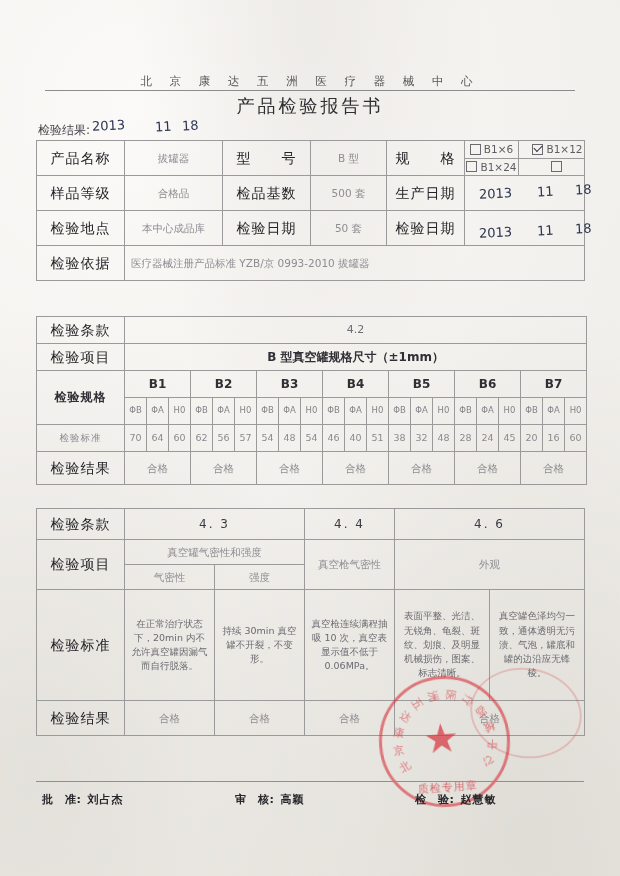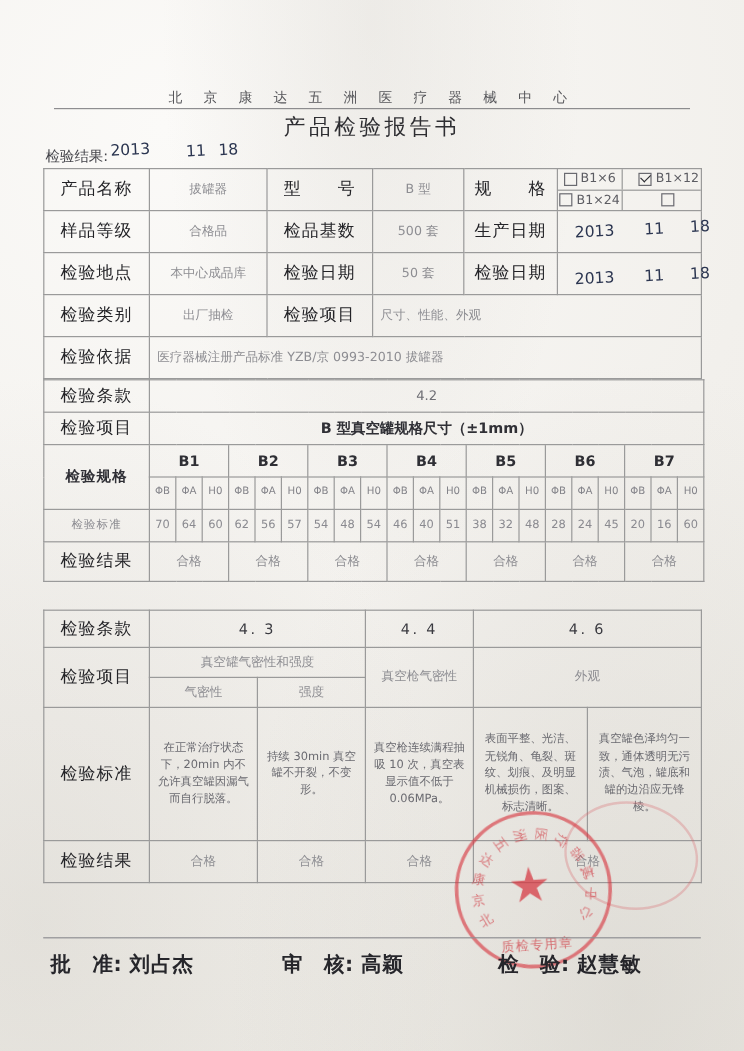--- a/index.html
+++ b/index.html
@@ -122,21 +122,21 @@
   
   .conclusion{
     position:absolute;left:40px;top:740px;width:545px;
     font-size:12px;color:#2f2f35;letter-spacing:.3px;
   }
   .sig-rule{
     position:absolute;left:36px;top:781px;width:548px;height:1px;
     background:#8f8f93;
   }
   .sig{
-    position:absolute;top:792px;font-size:17px;color:#26262b;
+    position:absolute;top:792px;font-size:11px;color:#26262b;
   }
   .sig b{font-weight:bold;letter-spacing:.5px;}
   .sig .nm{font-weight:bold;margin-left:6px;letter-spacing:1px;}
   #sig1{left:42px;}
   #sig2{left:235px;}
   #sig3{left:415px;}
 
   
   .seal{
     position:absolute;left:379px;top:676px;
@@ -254,26 +254,20 @@
         <td class="lbl">检验日期</td>
         <td style="padding:0">
           <div class="date-hand">
             <span class="hand dh-y" style="top:13px">2013</span>
             <span class="hand dh-m" style="top:11px">11</span>
             <span class="hand dh-d" style="top:9px">18</span>
           </div>
         </td>
       </tr>
       <tr>
-        <td class="lbl">检验类别</td>
-        <td class="light">出厂抽检</td>
-        <td class="lbl">检验项目</td>
-        <td class="light" colspan="3" style="text-align:left;padding-left:6px">尺寸、性能、外观</td>
-      </tr>
-      <tr>
         <td class="lbl">检验依据</td>
         <td class="light" colspan="5" style="text-align:left;padding-left:6px">医疗器械注册产品标准 YZB/京 0993-2010 拔罐器</td>
       </tr>
     </tbody>
   </table>
 
   <table id="t2">
     <colgroup>
       <col style="width:88px">
       <col style="width:22px">

